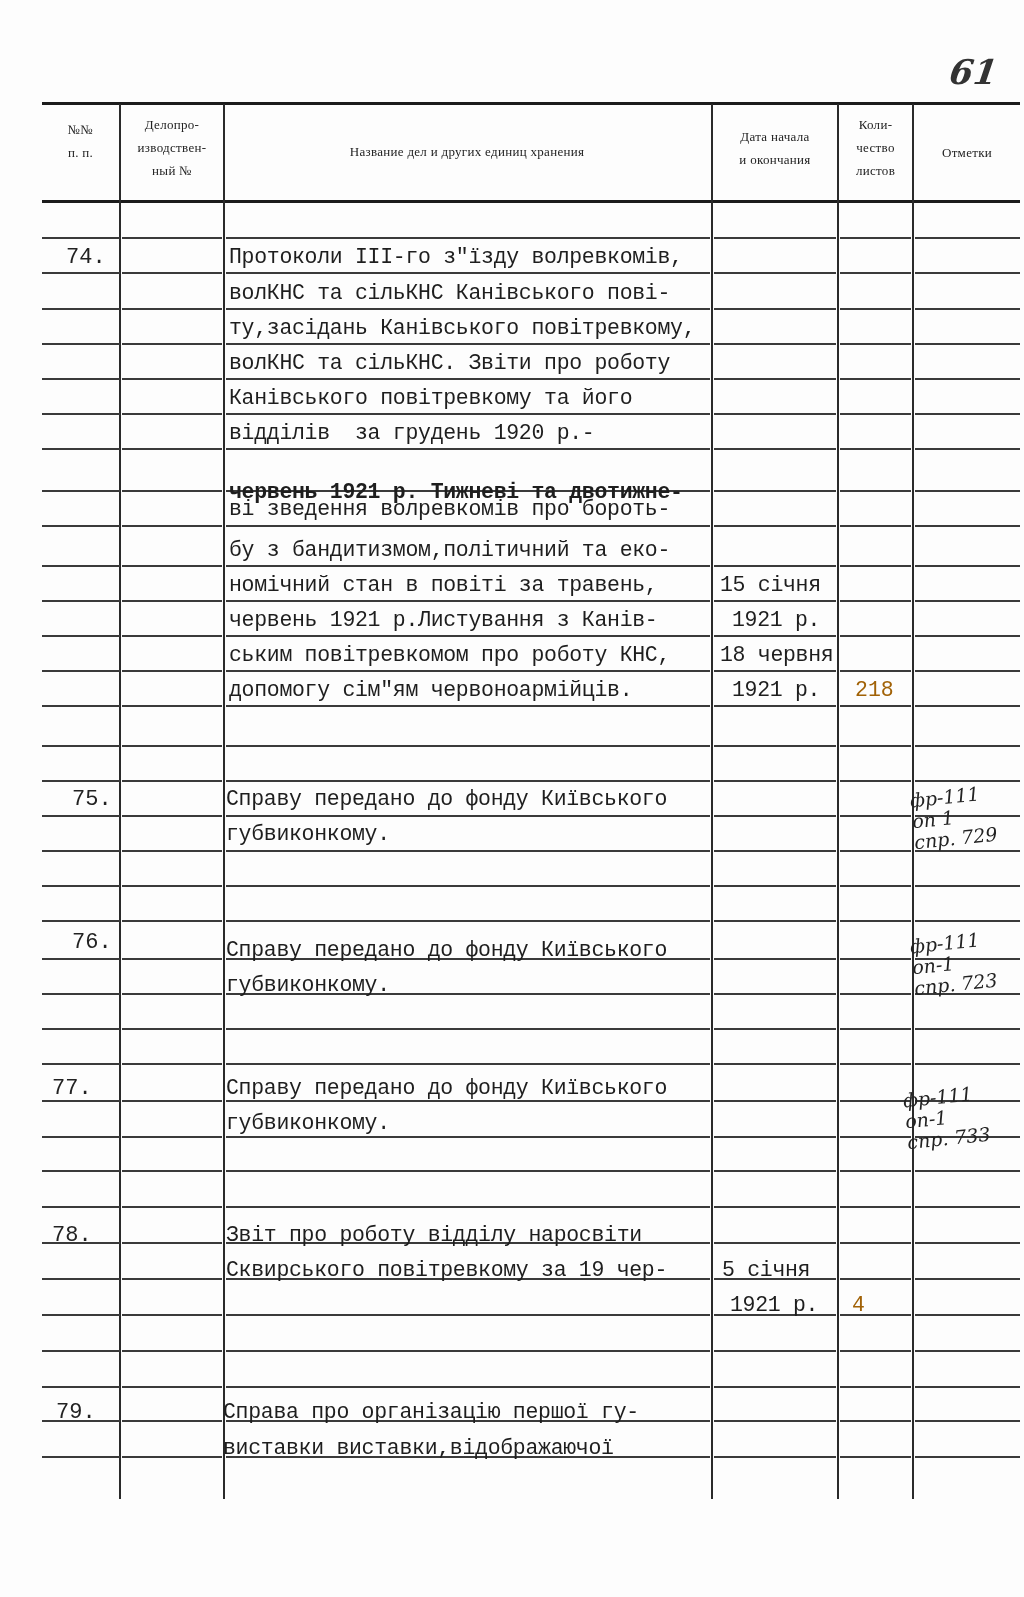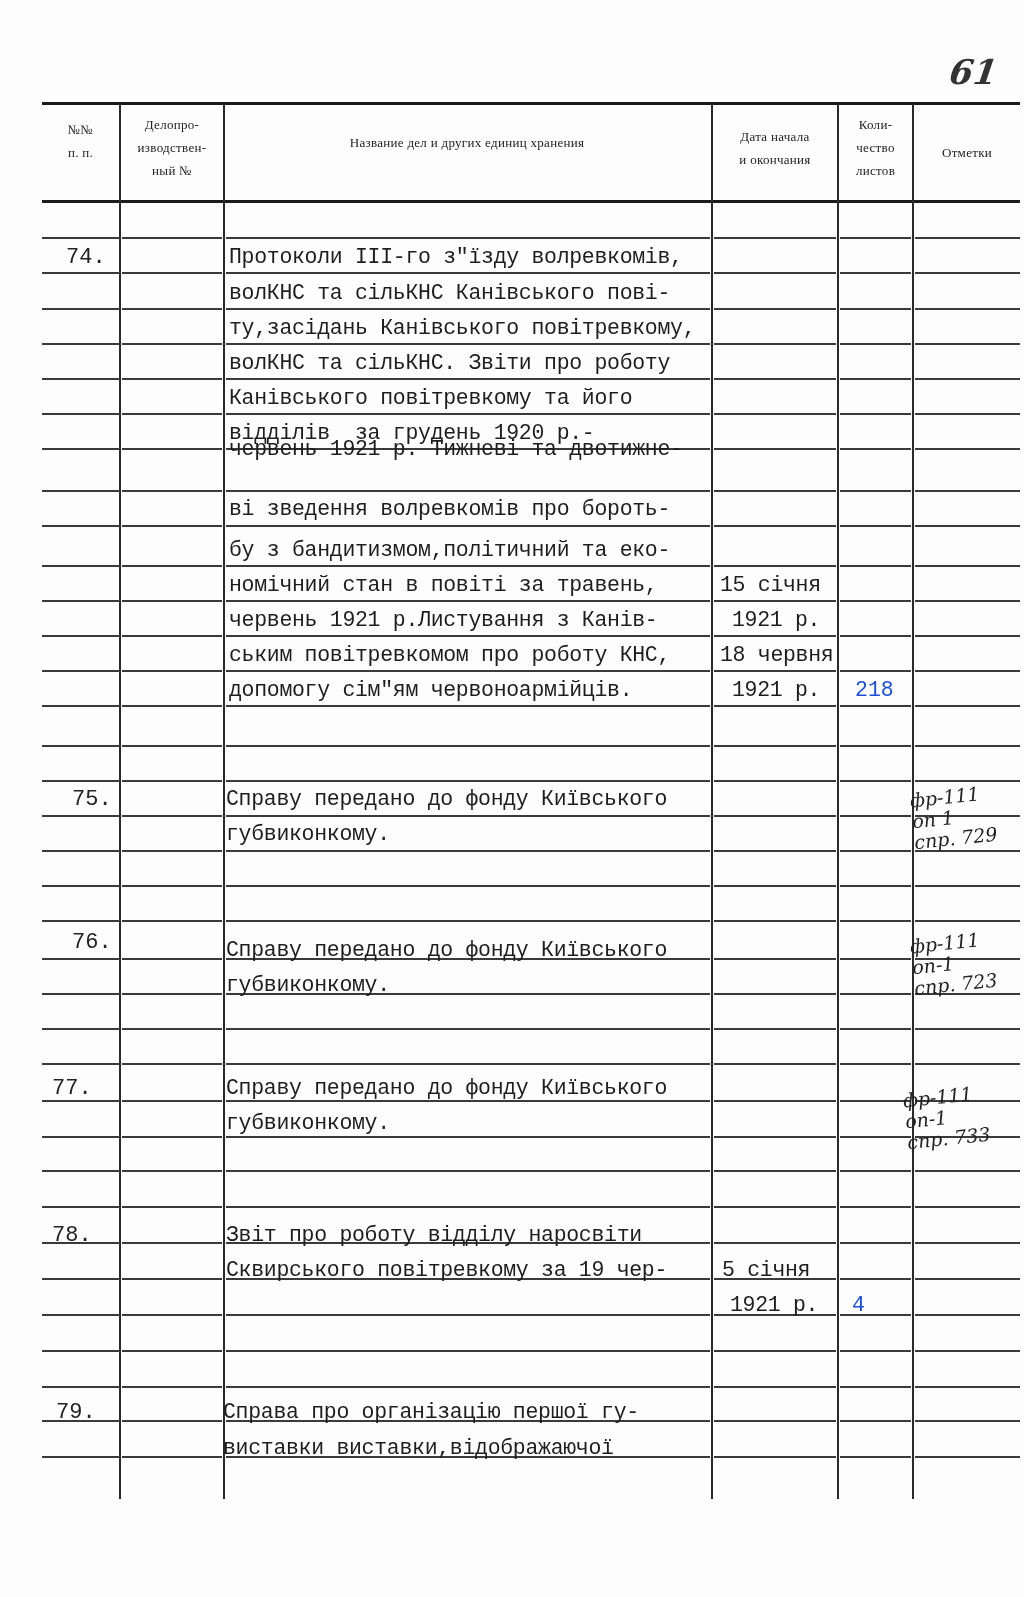--- a/index.html
+++ b/index.html
@@ -7,21 +7,21 @@
   .page { position: absolute; left: 0; top: 0; width: 1024px; height: 1597px; background: #fdfdfd; }
   .page-number { position: absolute; left: 950px; top: 52px; font-family: "DejaVu Serif", serif; font-style: italic; font-weight: bold; font-size: 34px; color: #333; transform: skewX(-8deg); }
   .hline-thick { position: absolute; height: 3px; background: #1c1c1c; }
   .vline { position: absolute; width: 2px; background: #2a2a2a; }
   .hrule { position: absolute; height: 1.5px; background: #3a3a3a; }
   .hdr { position: absolute; font-family: "Liberation Serif", "DejaVu Serif", serif; font-size: 13px; color: #222; text-align: center; line-height: 23px; letter-spacing: 0.3px; }
   .hdr .ln { display: block; }
   .num { position: absolute; font-size: 22px; color: #222; }
   .tx { position: absolute; font-size: 21.5px; color: #1e1e1e; white-space: pre; letter-spacing: -0.3px; }
   .dt { position: absolute; font-size: 21.5px; color: #1e1e1e; white-space: pre; letter-spacing: -0.3px; }
-  .sheets { position: absolute; font-size: 21.5px; color: #1d4ed8; }
+  .sheets { position: absolute; font-size: 21.5px; color: #a16207; }
   .note { position: absolute; font-family: "DejaVu Serif", serif; font-style: italic; font-size: 19px; line-height: 21px; color: #222; transform: rotate(-6deg); white-space: pre; }
 </style>
 </head>
 <body>
 
 <div class="page">
 
   <div class="page-number">61</div>
 
   <div class="hline-thick" style="left:42px; top:102px; width:978px;"></div>
@@ -35,21 +35,21 @@
 
   <div class="hdr" style="left:42px; top:118px; width:77px;">
     <span class="ln">№№</span>
     <span class="ln">п. п.</span>
   </div>
   <div class="hdr" style="left:121px; top:113px; width:102px;">
     <span class="ln">Делопро-</span>
     <span class="ln">изводствен-</span>
     <span class="ln">ный №</span>
   </div>
-  <div class="hdr" style="left:225px; top:131px; width:484px;">Название дел и других единиц хранения</div>
+  <div class="hdr" style="left:225px; top:140px; width:484px;">Название дел и других единиц хранения</div>
   <div class="hdr" style="left:713px; top:125px; width:124px;">
     <span class="ln">Дата начала</span>
     <span class="ln">и окончания</span>
   </div>
   <div class="hdr" style="left:839px; top:113px; width:73px;">
     <span class="ln">Коли-</span>
     <span class="ln">чество</span>
     <span class="ln">листов</span>
   </div>
   <div class="hdr" style="left:914px; top:141px; width:106px;">Отметки</div>
@@ -267,21 +267,21 @@
       <div class="hrule" style="left: 915px; top: 1456px; width: 105px;"></div>
     </div>
 
   <div class="num" style="left:66px; top:245px;">74.</div>
   <div class="tx" style="left:229px; top:245px;">Протоколи III-го з"їзду волревкомів,</div>
   <div class="tx" style="left:229px; top:281px;">волКНС та сільКНС Канівського пові-</div>
   <div class="tx" style="left:229px; top:316px;">ту,засідань Канівського повітревкому,</div>
   <div class="tx" style="left:229px; top:351px;">волКНС та сільКНС. Звіти про роботу</div>
   <div class="tx" style="left:229px; top:386px;">Канівського повітревкому та його</div>
   <div class="tx" style="left:229px; top:421px;">відділів  за грудень 1920 р.-</div>
-  <div class="tx" style="left:229px; top:437px;">червень 1921 р. Тижневі та двотижне-</div>
+  <div class="tx" style="left:229px; top:480px;font-weight:bold;">червень 1921 р. Тижневі та двотижне-</div>
   <div class="tx" style="left:229px; top:497px;">ві зведення волревкомів про бороть-</div>
   <div class="tx" style="left:229px; top:538px;">бу з бандитизмом,політичний та еко-</div>
   <div class="tx" style="left:229px; top:573px;">номічний стан в повіті за травень,</div>
   <div class="tx" style="left:229px; top:608px;">червень 1921 р.Листування з Канів-</div>
   <div class="tx" style="left:229px; top:643px;">ським повітревкомом про роботу КНС,</div>
   <div class="tx" style="left:229px; top:678px;">допомогу сім"ям червоноармійців.</div>
   <div class="dt" style="left:720px; top:573px;">15 січня</div>
   <div class="dt" style="left:732px; top:608px;">1921 р.</div>
   <div class="dt" style="left:720px; top:643px;">18 червня</div>
   <div class="dt" style="left:732px; top:678px;">1921 р.</div>

